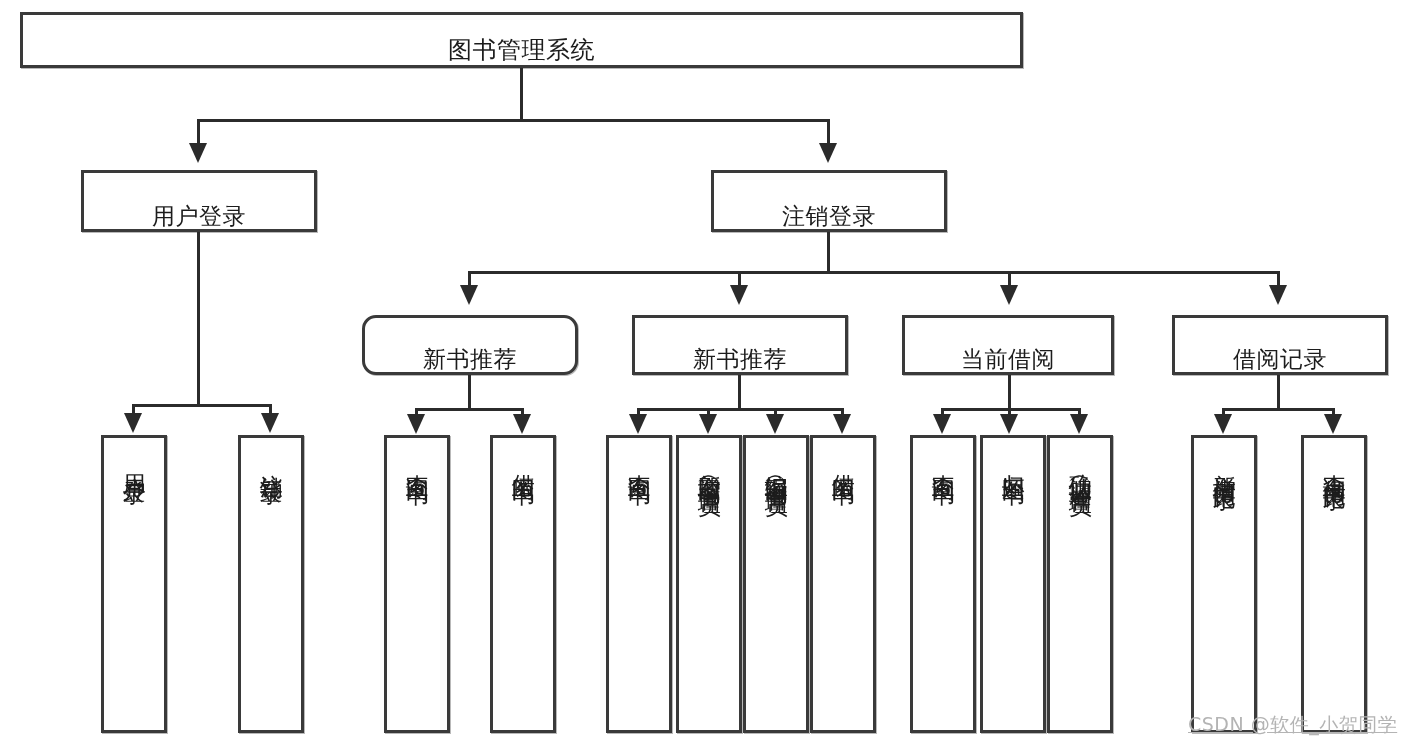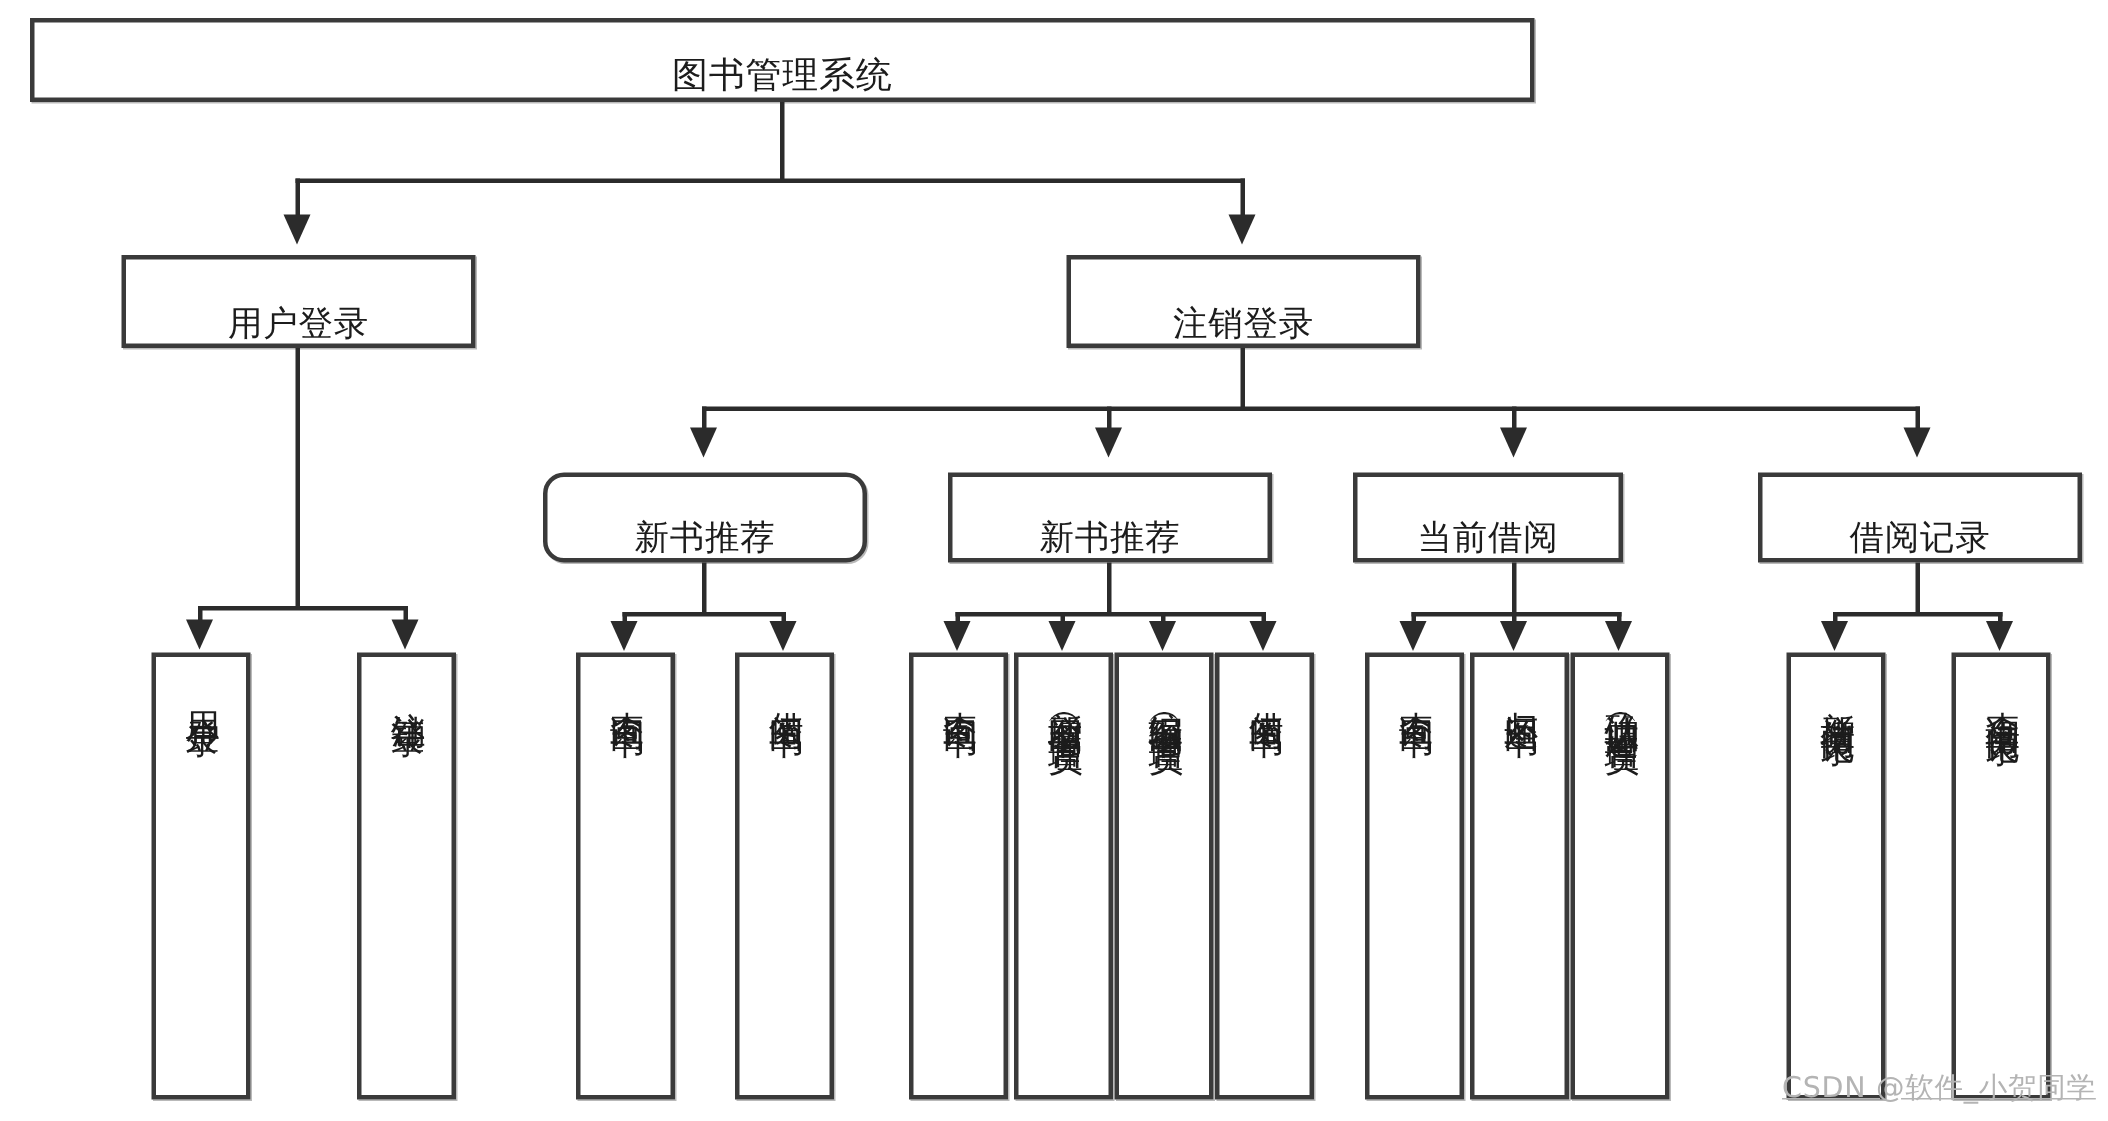--- a/index.html
+++ b/index.html
@@ -130,21 +130,21 @@
   <div class="arrow" style="left:1269px; top:285px;"></div>
 
   <div class="node" style="left:362px; top:315px; width:216px; height:60px;border-radius:14px;">
     <span class="node-label">新书推荐</span>
   </div>
 
   <div class="node" style="left:632px; top:315px; width:216px; height:60px;">
     <span class="node-label">新书推荐</span>
   </div>
 
-  <div class="node" style="left:902px; top:315px; width:180px; height:60px;">
+  <div class="node" style="left:902px; top:315px; width:212px; height:60px;">
     <span class="node-label">当前借阅</span>
   </div>
 
   <div class="node" style="left:1172px; top:315px; width:216px; height:60px;">
     <span class="node-label">借阅记录</span>
   </div>
 
   <div class="vline" style="left:468px; top:375px; width:3px; height:34px;"></div>
   <div class="hline" style="left:415px; top:408px; width:109px; height:3px;"></div>
   <div class="vline" style="left:415px; top:408px; width:3px; height:9px;"></div>

